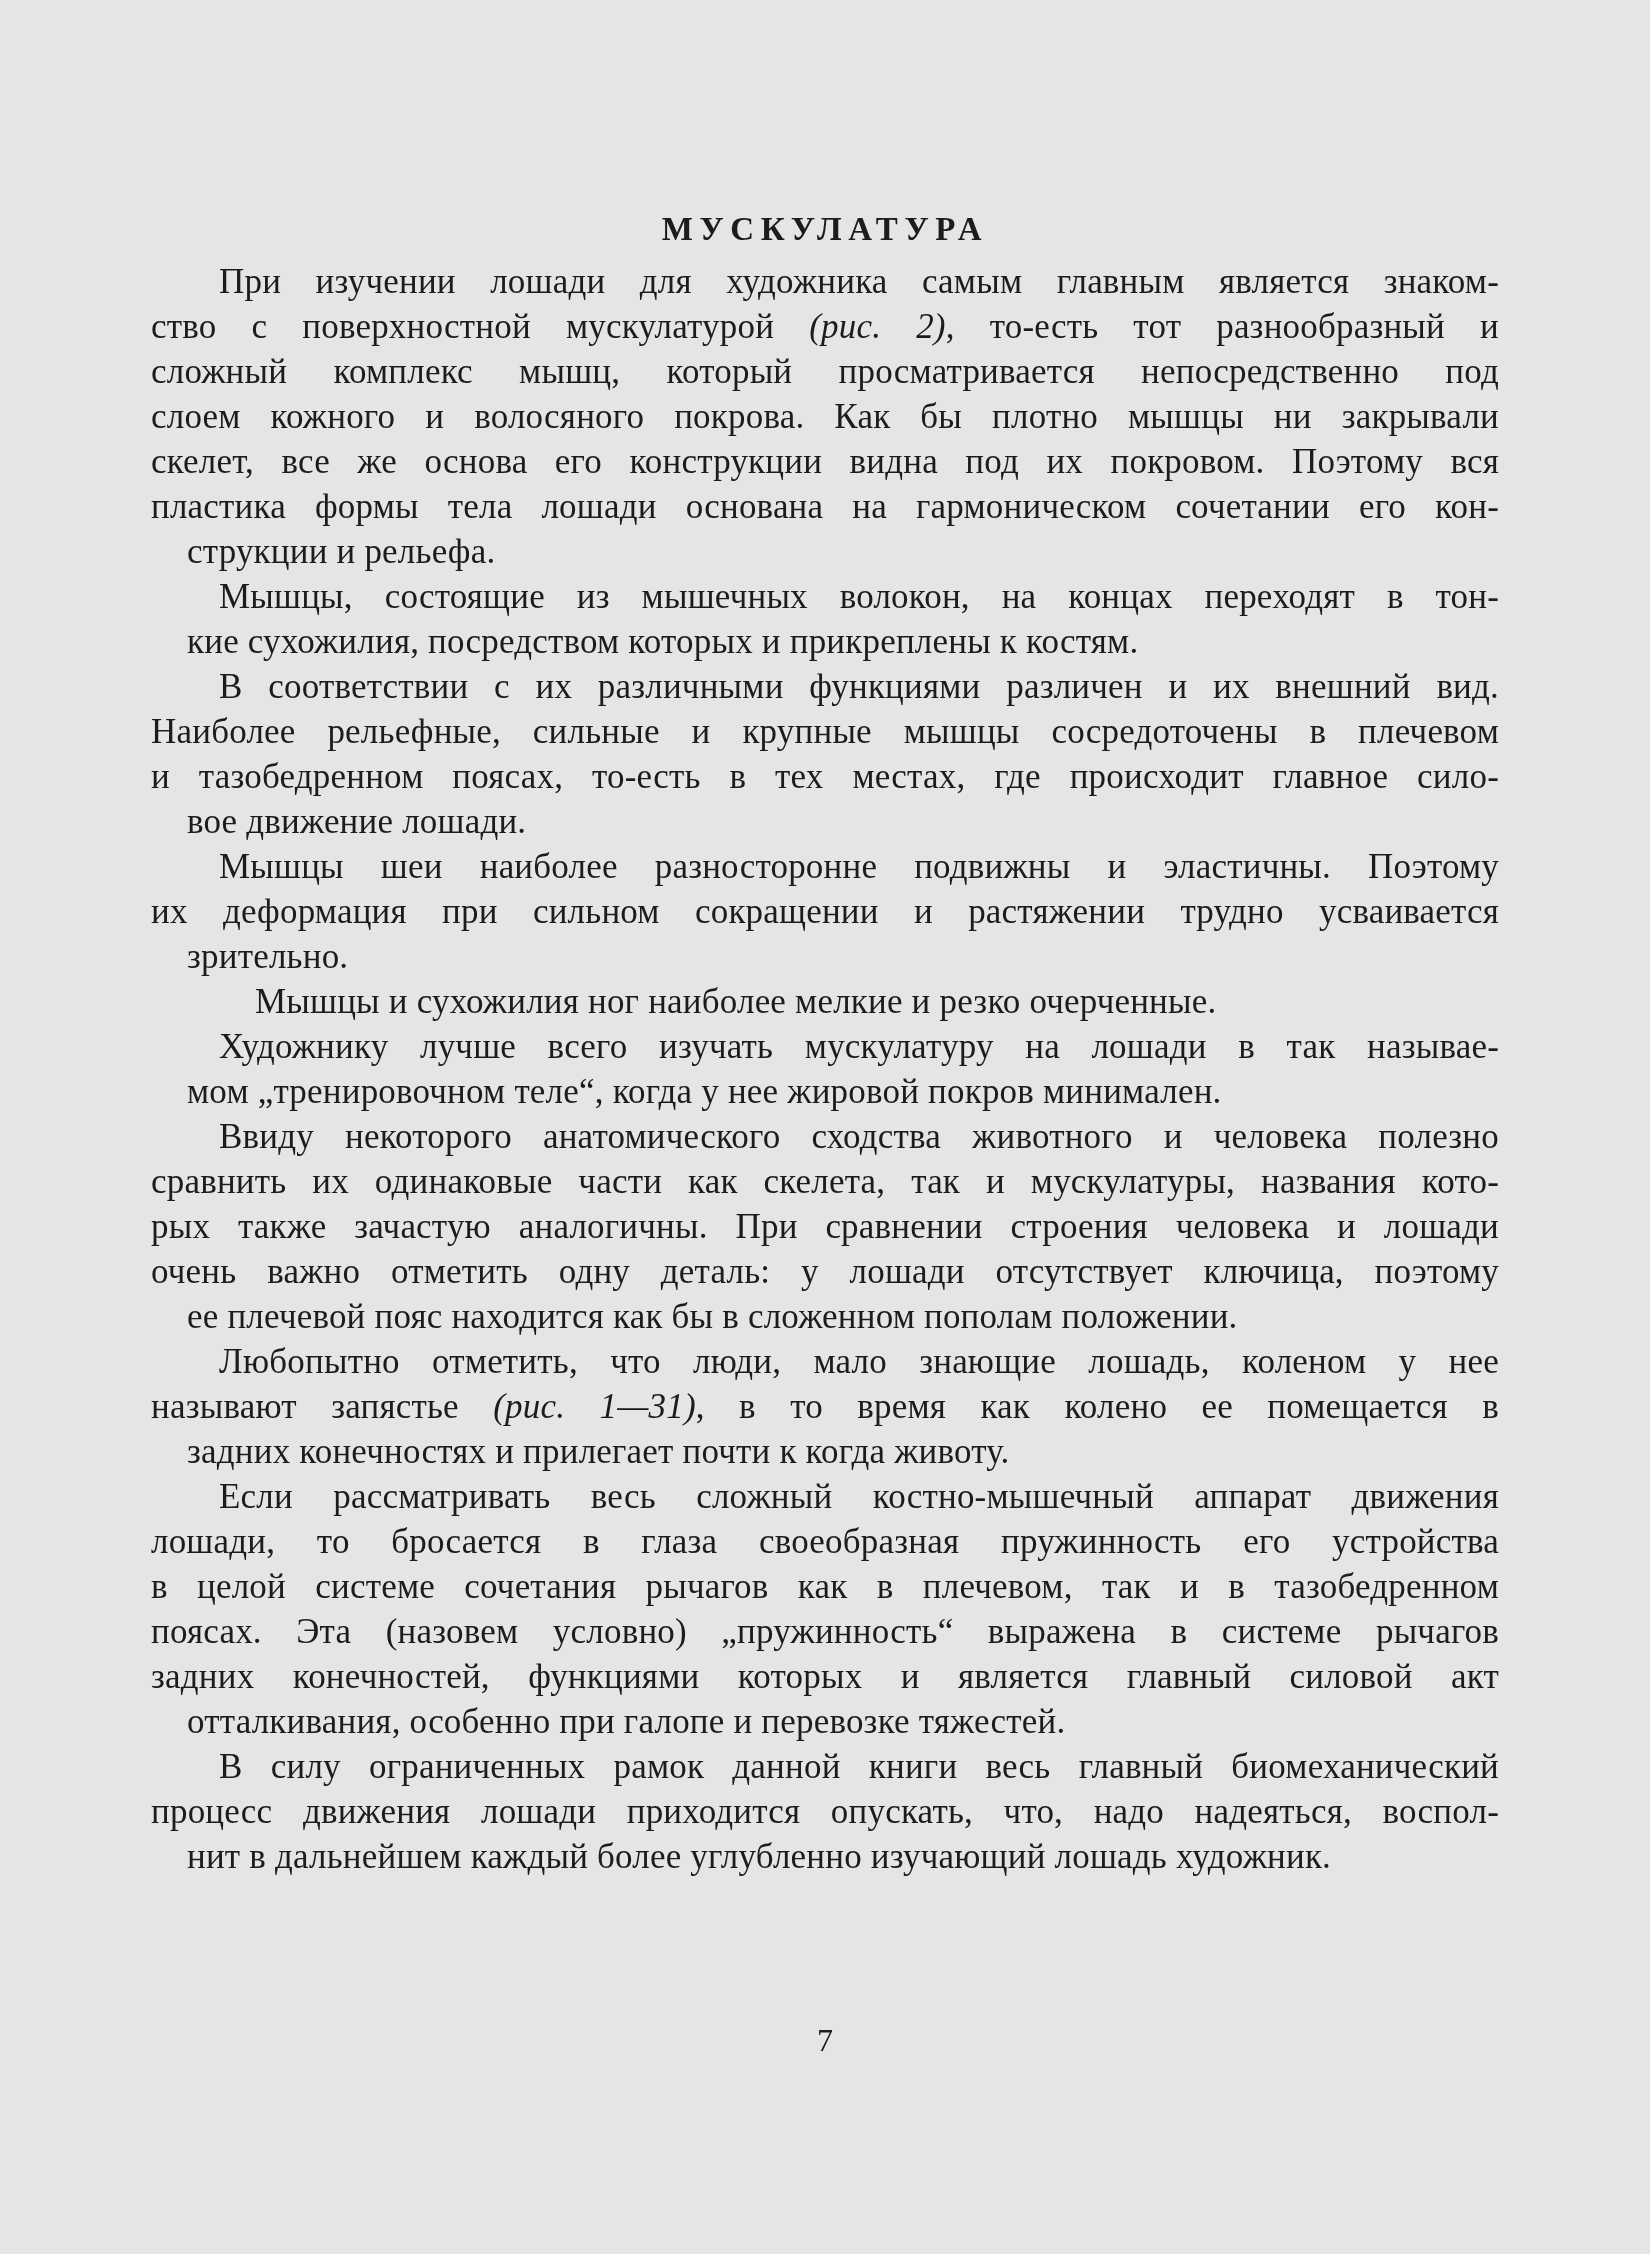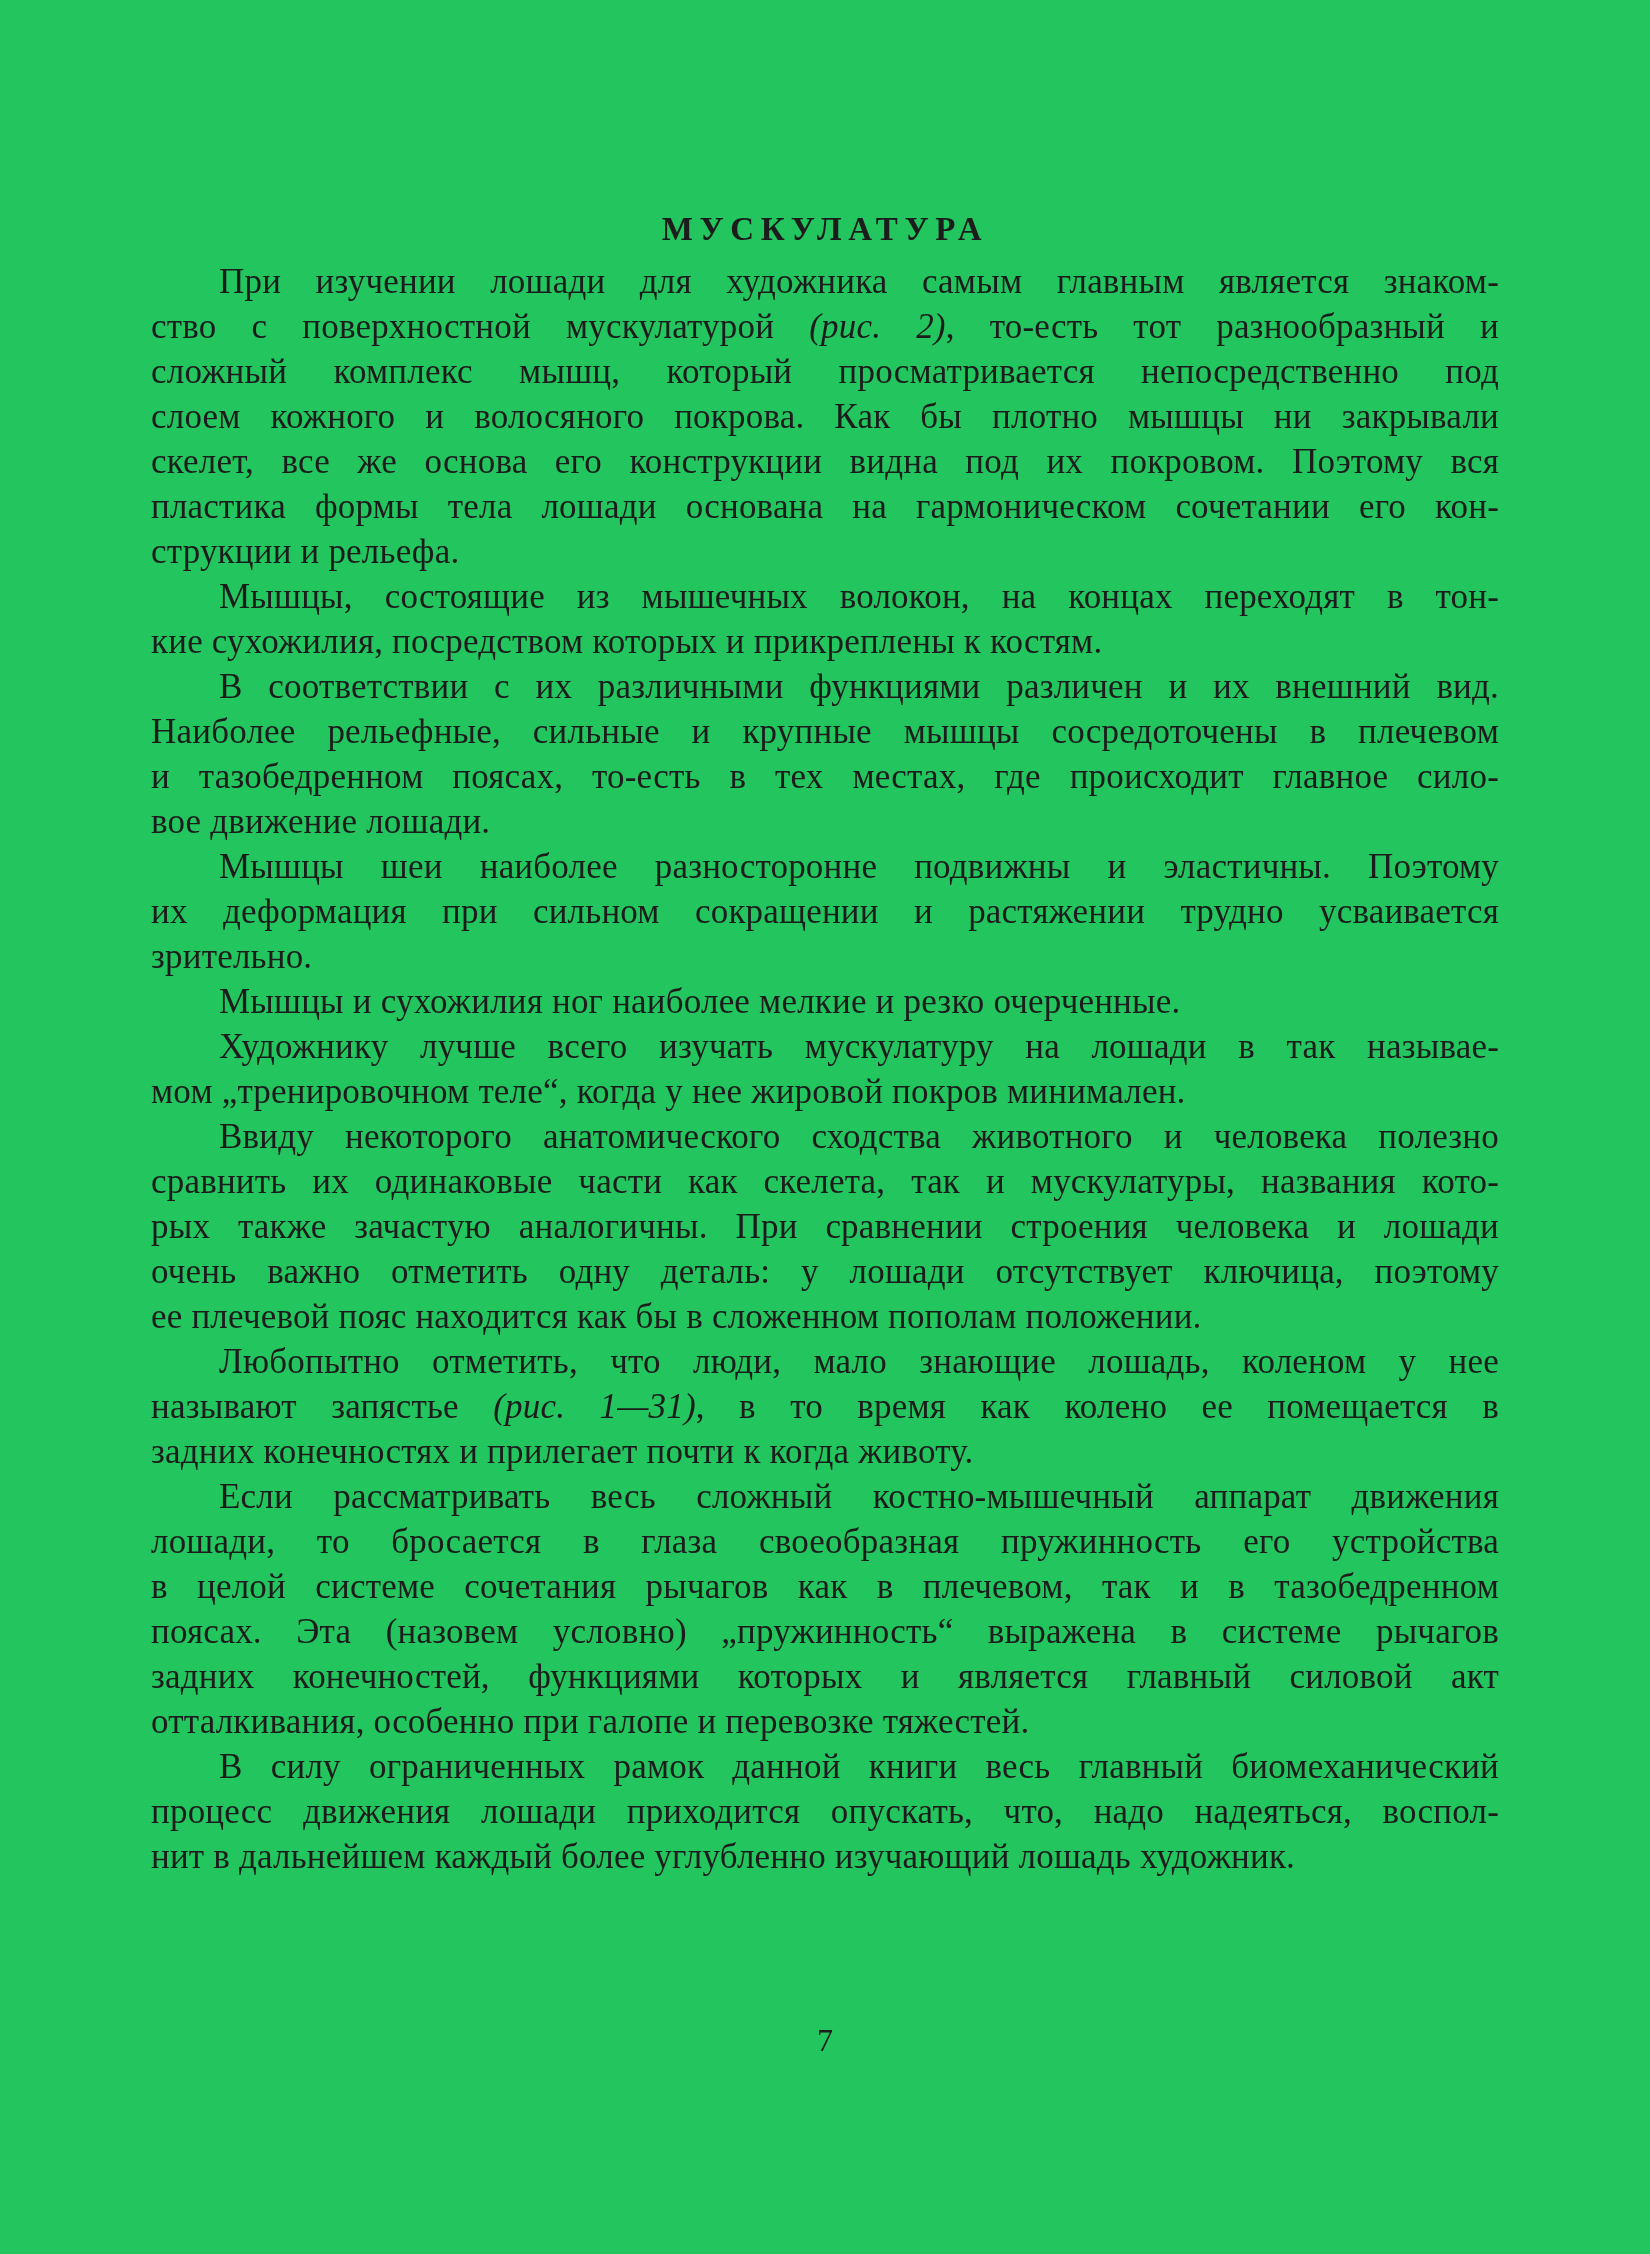--- a/index.html
+++ b/index.html
@@ -11,21 +11,21 @@
     width: 1650px;
     height: 2254px;
     position: relative;
     font-family: "Liberation Serif", "DejaVu Serif", serif;
   }
   .sheet {
     position: absolute;
     left: 0; top: 0;
     width: 1650px;
     height: 2254px;
-    background: #22c55e;
+    background: #e5e5e5;
     color: #1c1c1c;
     overflow: hidden;
   }
   .doc-title {
     position: absolute;
     left: 151px;
     top: 209px;
     width: 1348px;
     text-align: center;
     font-size: 33px;
@@ -51,20 +51,21 @@
     display: block;
     text-align: justify;
     text-align-last: justify;
     white-space: normal;
   }
   .ln.first {
     text-indent: 68px;
   }
   .ln.end {
     text-align-last: left;
+    margin-left: 36px;
   }
   .ital {
     font-style: italic;
   }
   .page-number {
     position: absolute;
     left: 151px;
     top: 2018px;
     width: 1348px;
     text-align: center;

